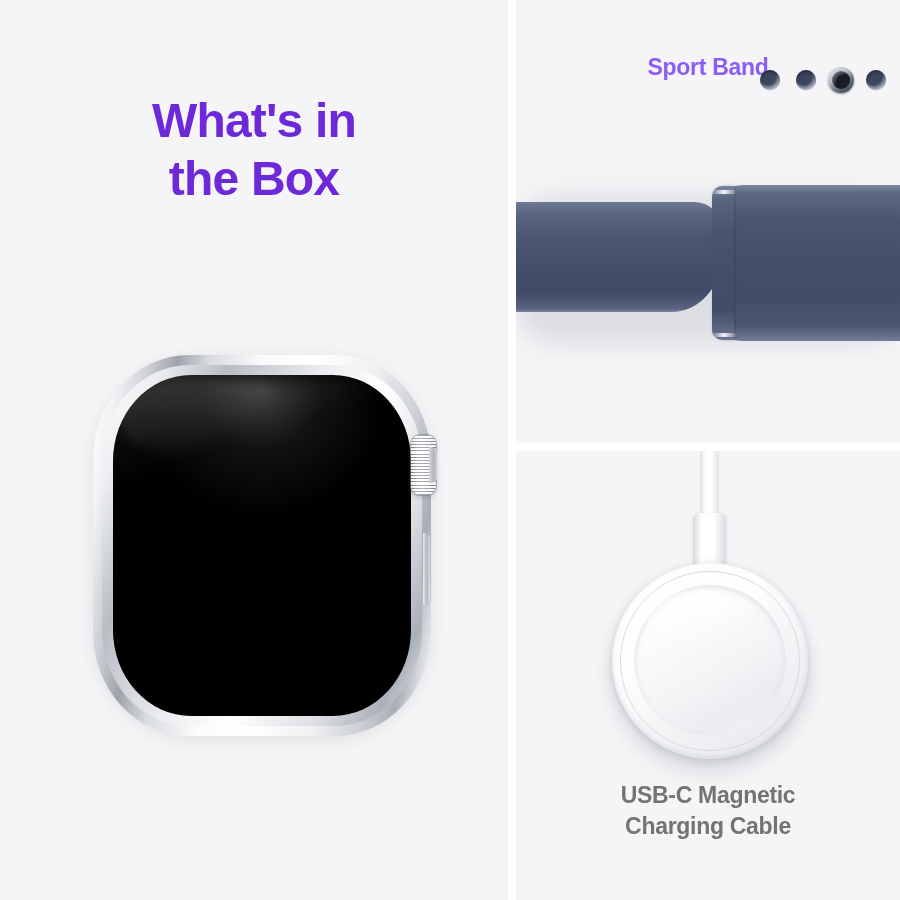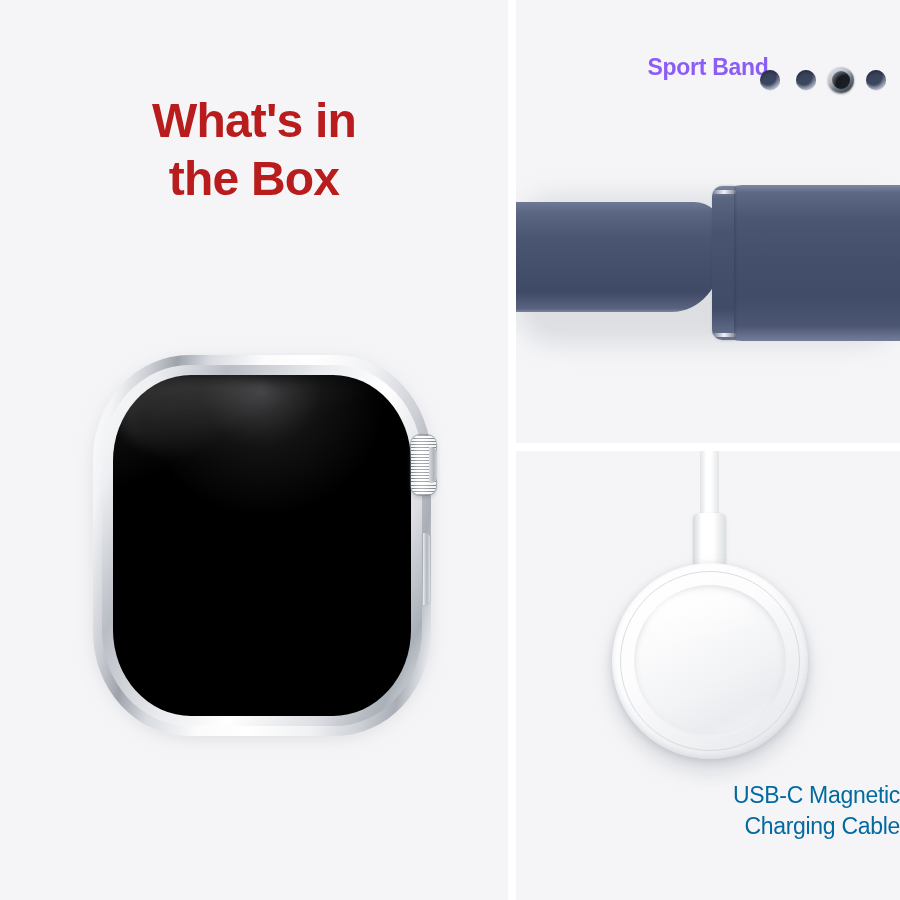--- a/index.html
+++ b/index.html
@@ -44,46 +44,46 @@
   .headline {
     position: absolute;
     left: 0;
     top: 92px;
     width: 508px;
     text-align: center;
     font-size: 48px;
     line-height: 58px;
     font-weight: bold;
     letter-spacing: -0.8px;
-    color: #b91c1c;
+    color: #6d28d9;
     white-space: pre-line;
   }
   .caption-top {
     position: absolute;
     left: 0;
     top: 52px;
     width: 384px;
     text-align: center;
     font-size: 23px;
     line-height: 30px;
     font-weight: bold;
     letter-spacing: -0.3px;
     color: #8b5cf6;
   }
   .caption-bottom {
     position: absolute;
     left: 0;
     top: 329px;
     width: 384px;
-    text-align: right;
+    text-align: center;
     font-size: 23px;
     line-height: 31px;
-    font-weight: normal;
+    font-weight: bold;
     letter-spacing: -0.3px;
-    color: #0369a1;
+    color: #737373;
     white-space: pre-line;
   }
 
   
   #watch {
     position: absolute;
     left: 93px;
     top: 355px;
     width: 338px;
     height: 381px;

